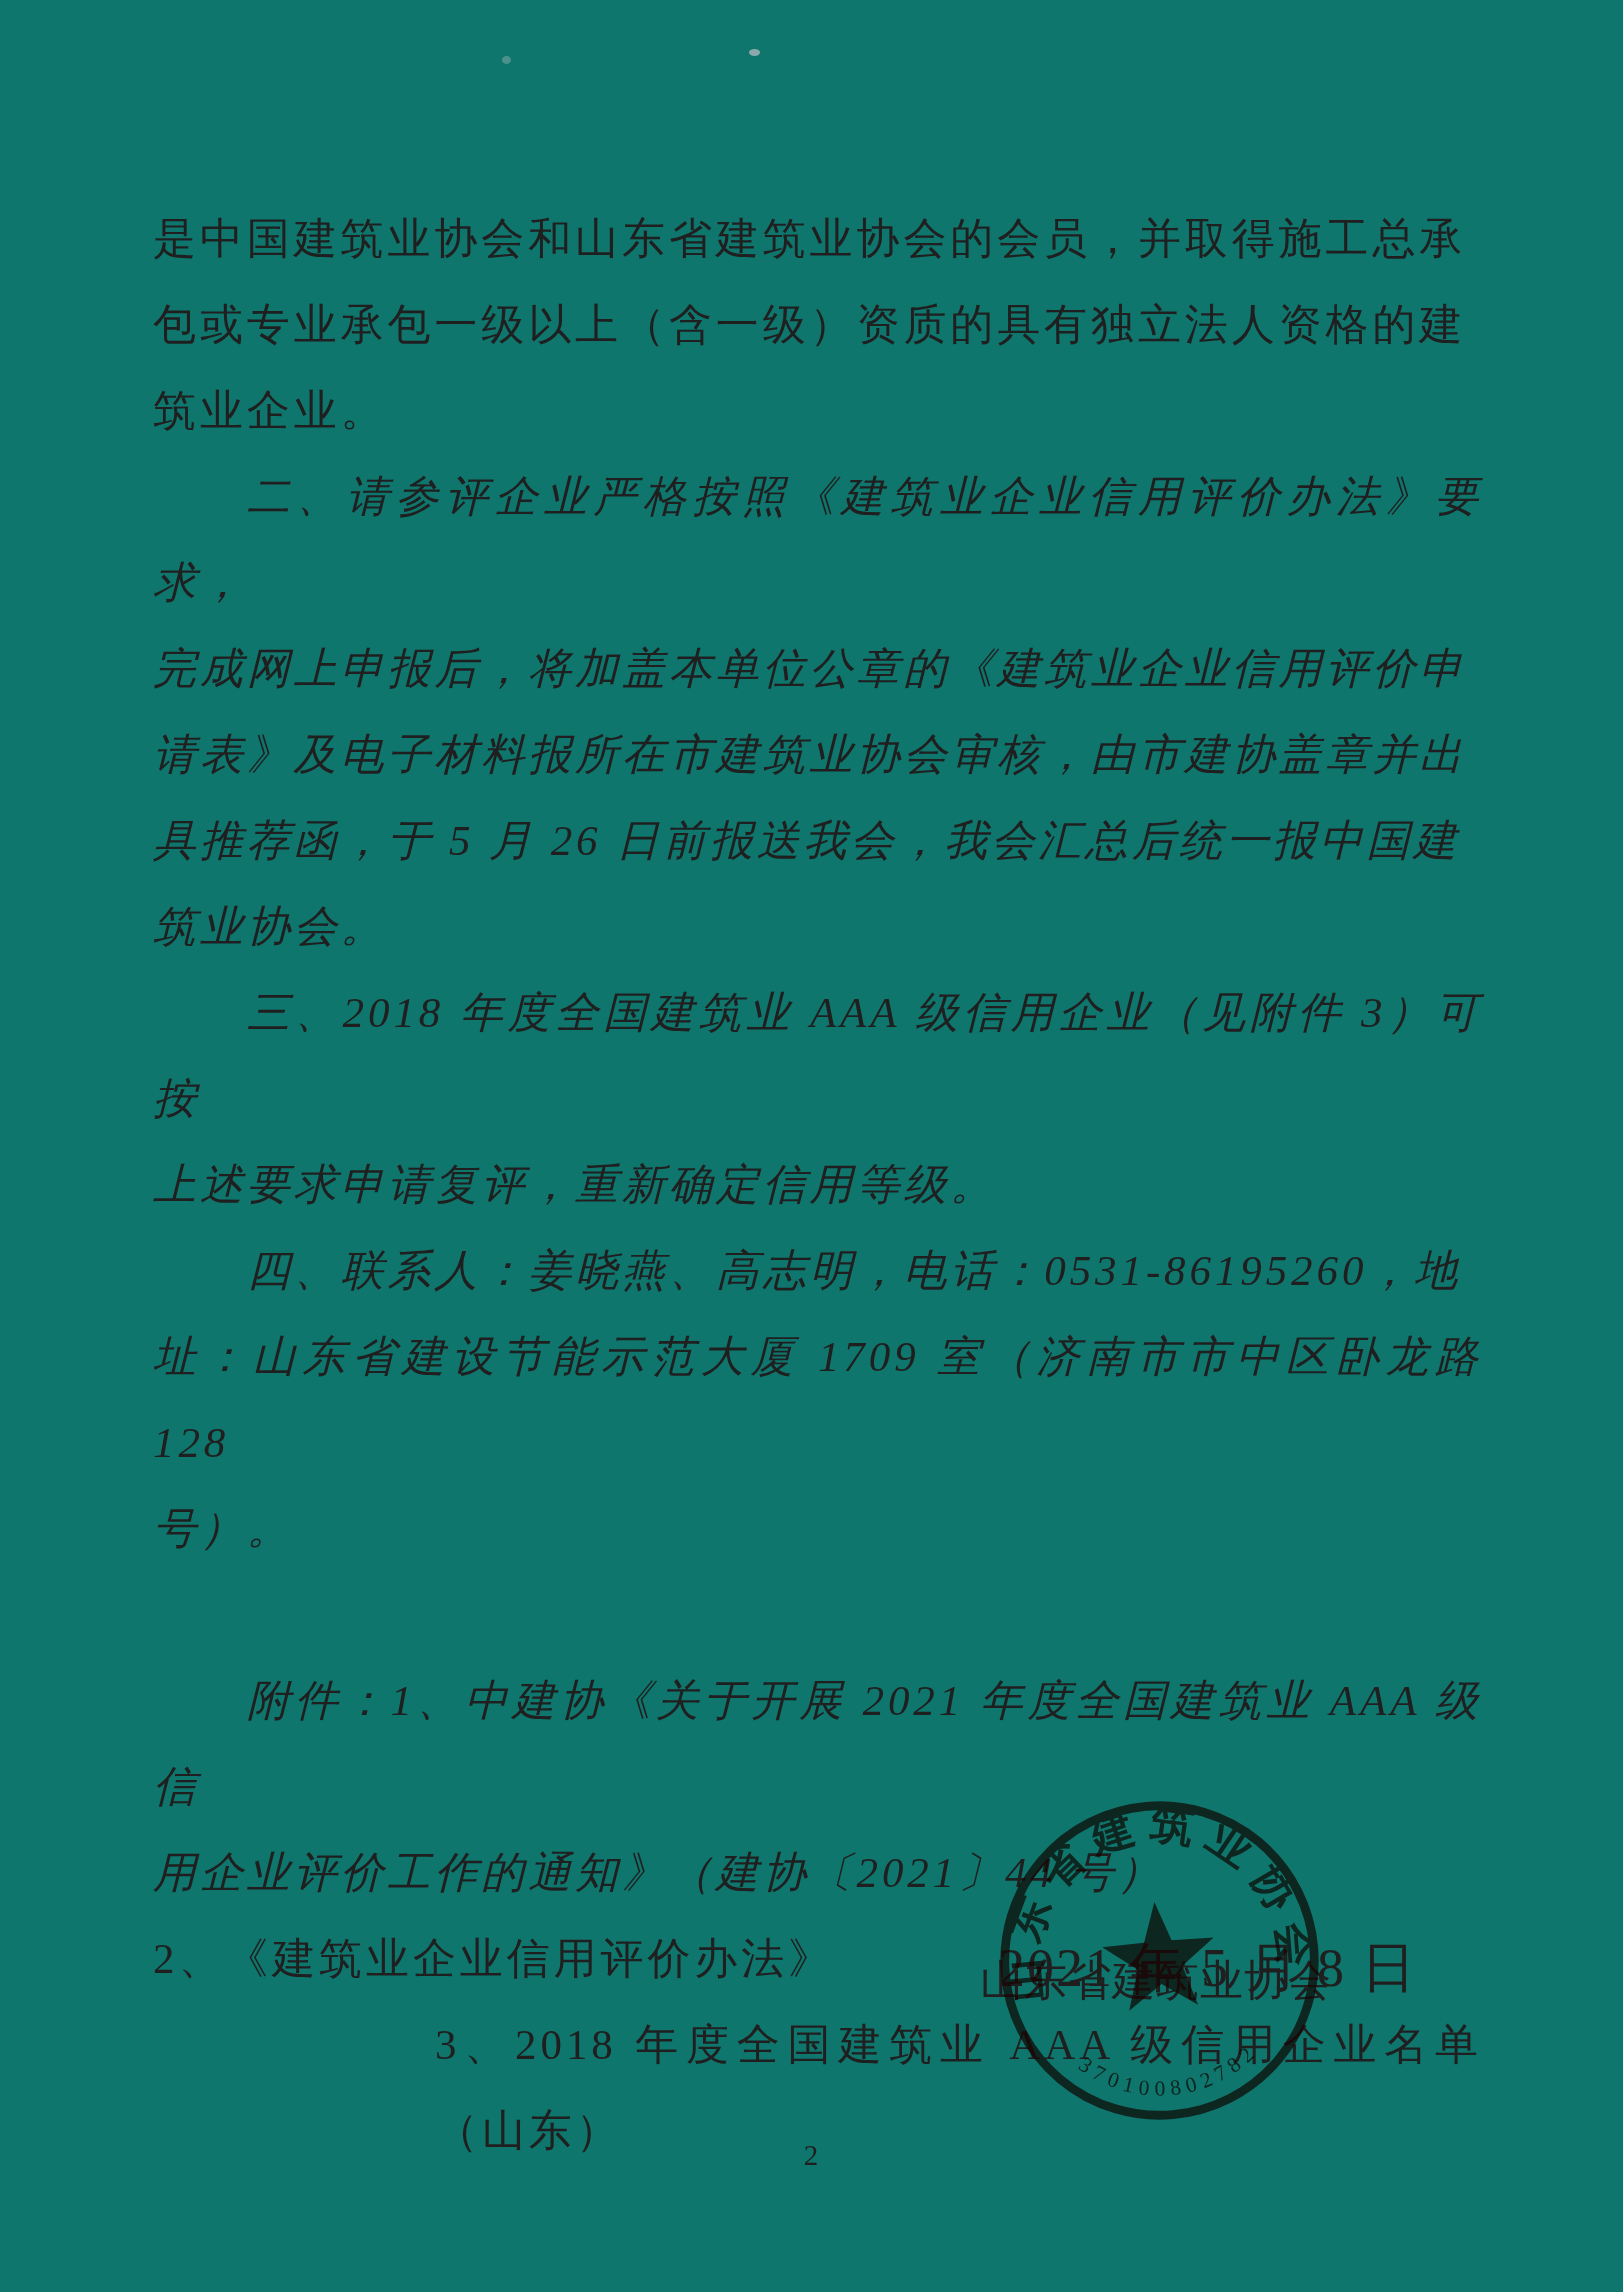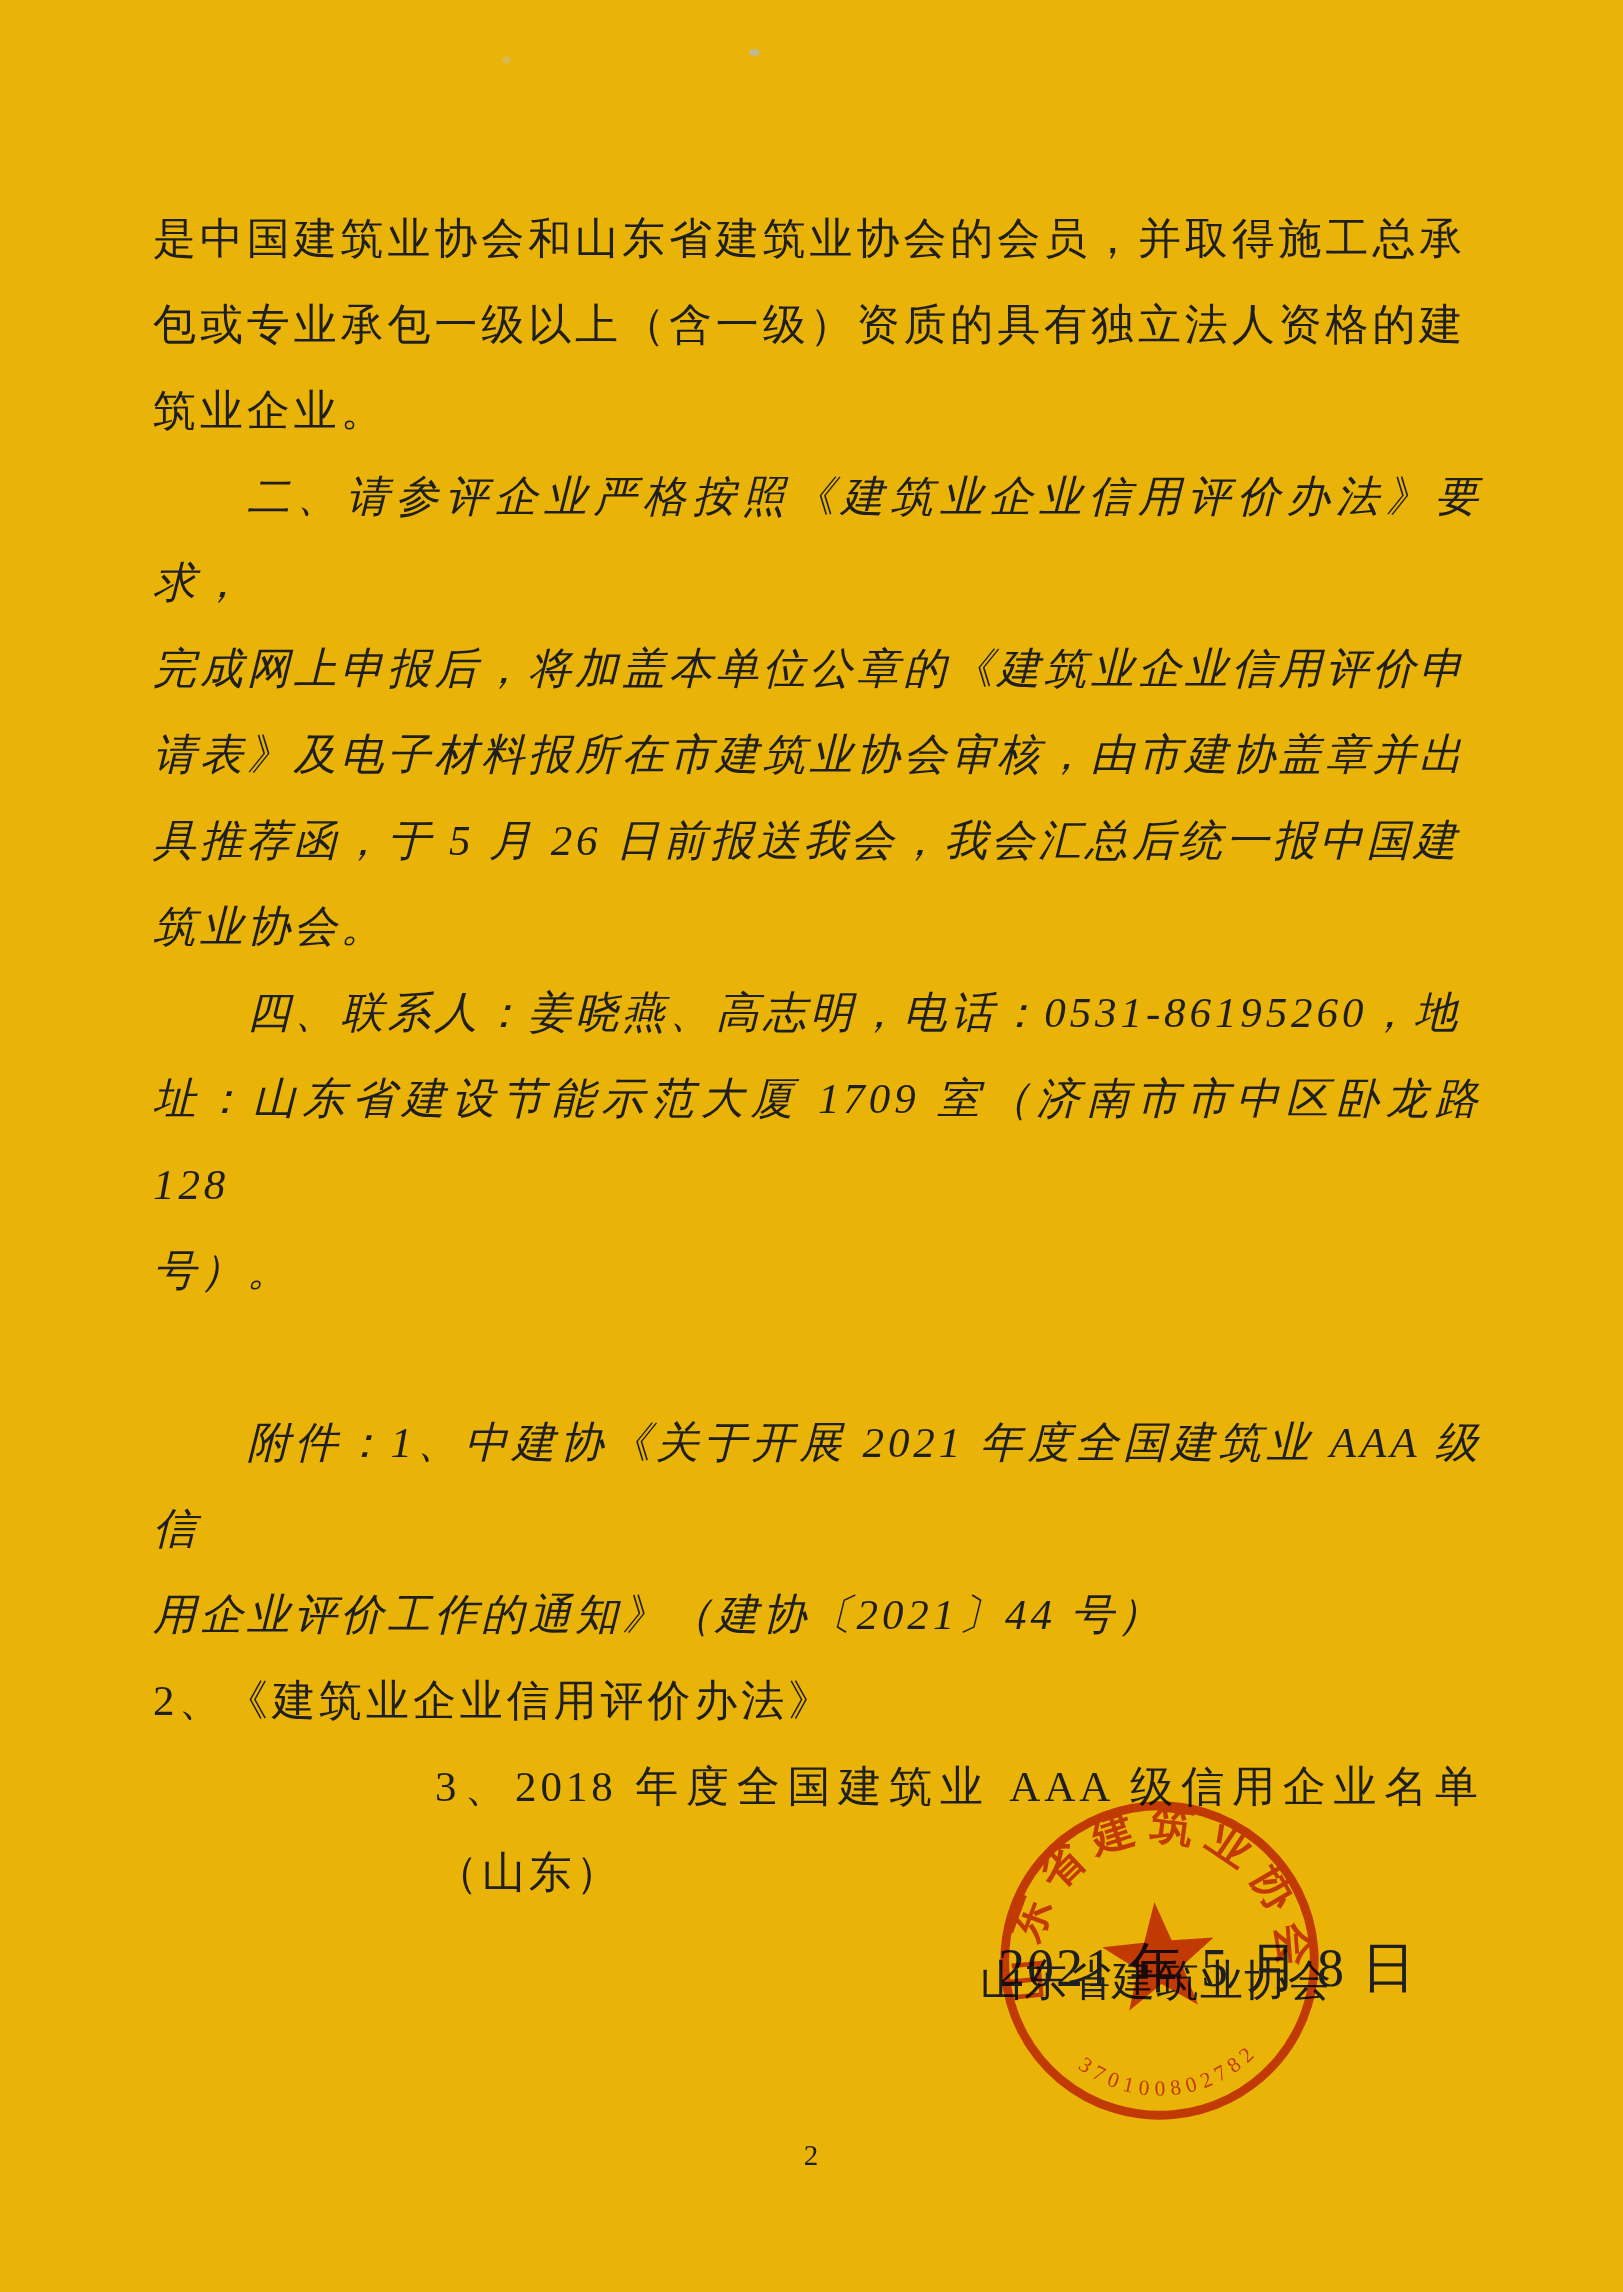--- a/index.html
+++ b/index.html
@@ -1,20 +1,20 @@
 <!DOCTYPE html>
 <html><head>
 <meta charset="utf-8">
 <style>
   html, body { margin:0; padding:0; background:#9a9a9a; }
   .page {
     position:relative;
     width:1623px; height:2293px;
     margin:0 auto;
-    background:#eab308;
+    background:#0f766e;
     overflow:hidden;
     font-family:"Liberation Serif","DejaVu Serif",serif;
     color:#1f1f1f;
   }
   .content {
     position:absolute; left:153px; top:196px; width:1329px;
   }
   .para {
     margin:0;
     font-size:43px;
@@ -61,20 +61,22 @@
 
   <div class="content">
     <p class="para">是中国建筑业协会和山东省建筑业协会的会员，并取得施工总承
 包或专业承包一级以上（含一级）资质的具有独立法人资格的建
 筑业企业。</p>
     <p class="para indent">二、请参评企业严格按照《建筑业企业信用评价办法》要求，
 完成网上申报后，将加盖本单位公章的《建筑业企业信用评价申
 请表》及电子材料报所在市建筑业协会审核，由市建协盖章并出
 具推荐函，于 5 月 26 日前报送我会，我会汇总后统一报中国建
 筑业协会。</p>
+    <p class="para indent">三、2018 年度全国建筑业 AAA 级信用企业（见附件 3）可按
+上述要求申请复评，重新确定信用等级。</p>
     <p class="para indent">四、联系人：姜晓燕、高志明，电话：0531-86195260，地
 址：山东省建设节能示范大厦 1709 室（济南市市中区卧龙路 128
 号）。</p>
 
     <div class="attachments">
       <p class="para indent attach-item">附件：1、中建协《关于开展 2021 年度全国建筑业 AAA 级信
 用企业评价工作的通知》（建协〔2021〕44 号）</p>
       <p class="para attach-item attach-sub2">2、《建筑业企业信用评价办法》</p>
       <p class="para attach-item attach-sub3">3、2018 年度全国建筑业 AAA 级信用企业名单（山东）</p>
     </div>

